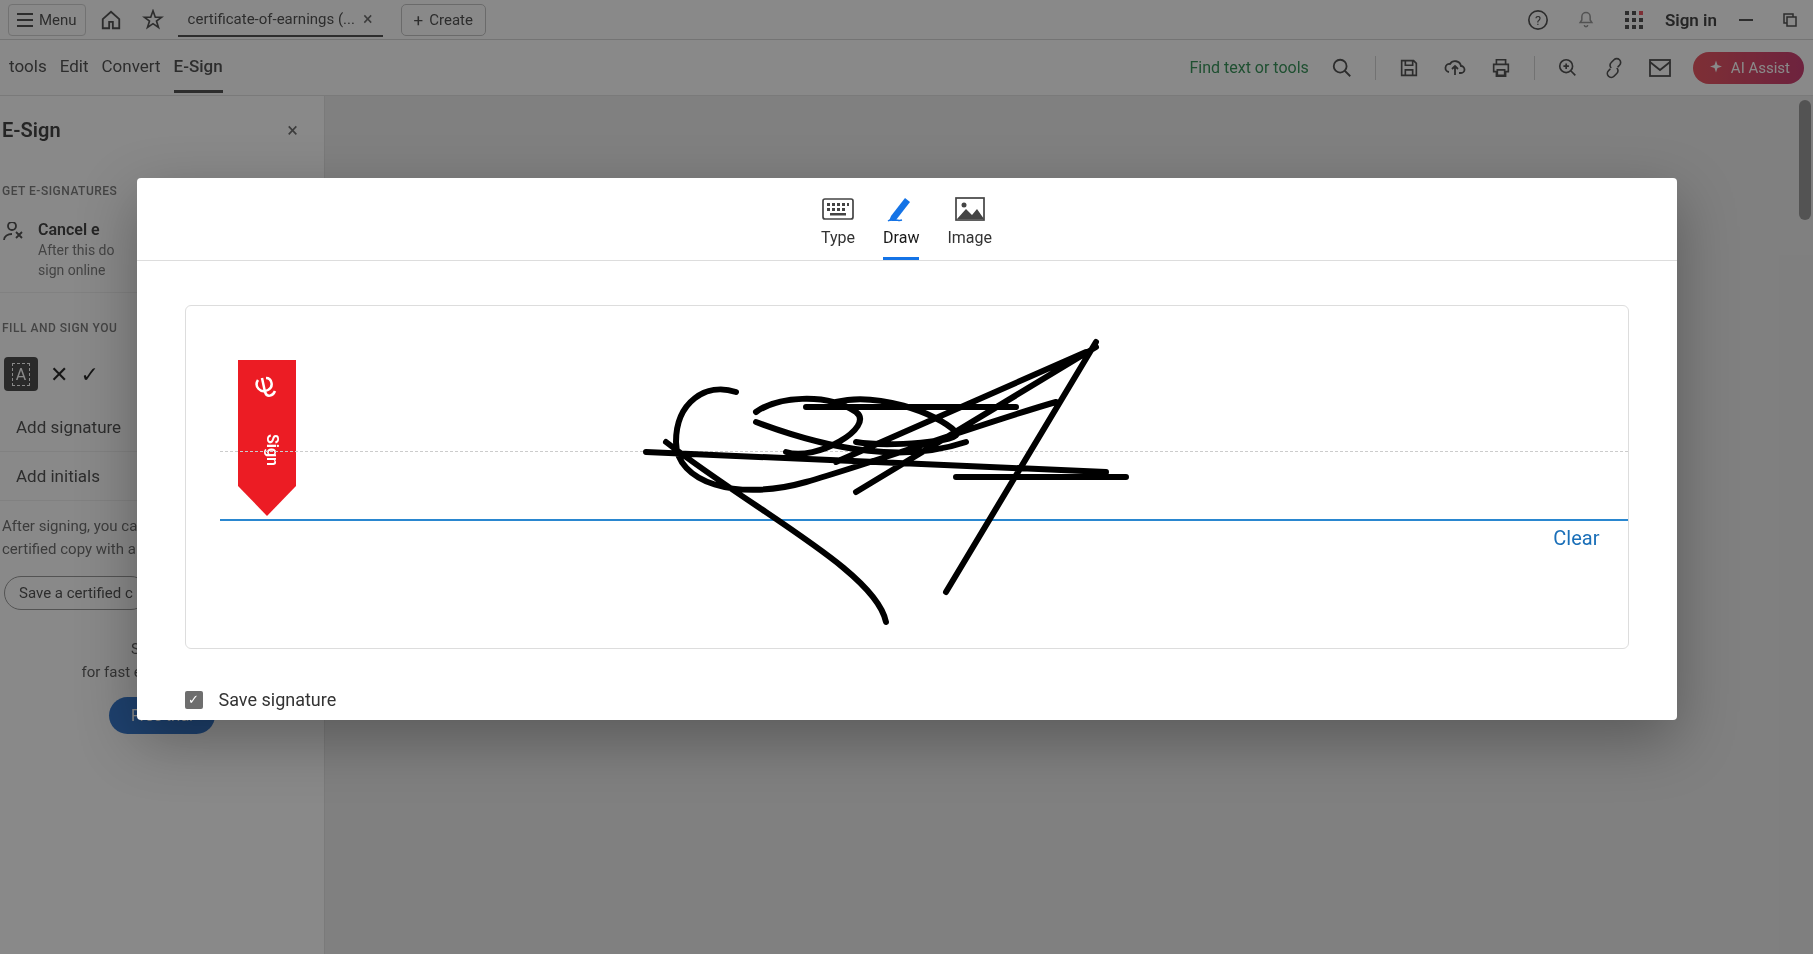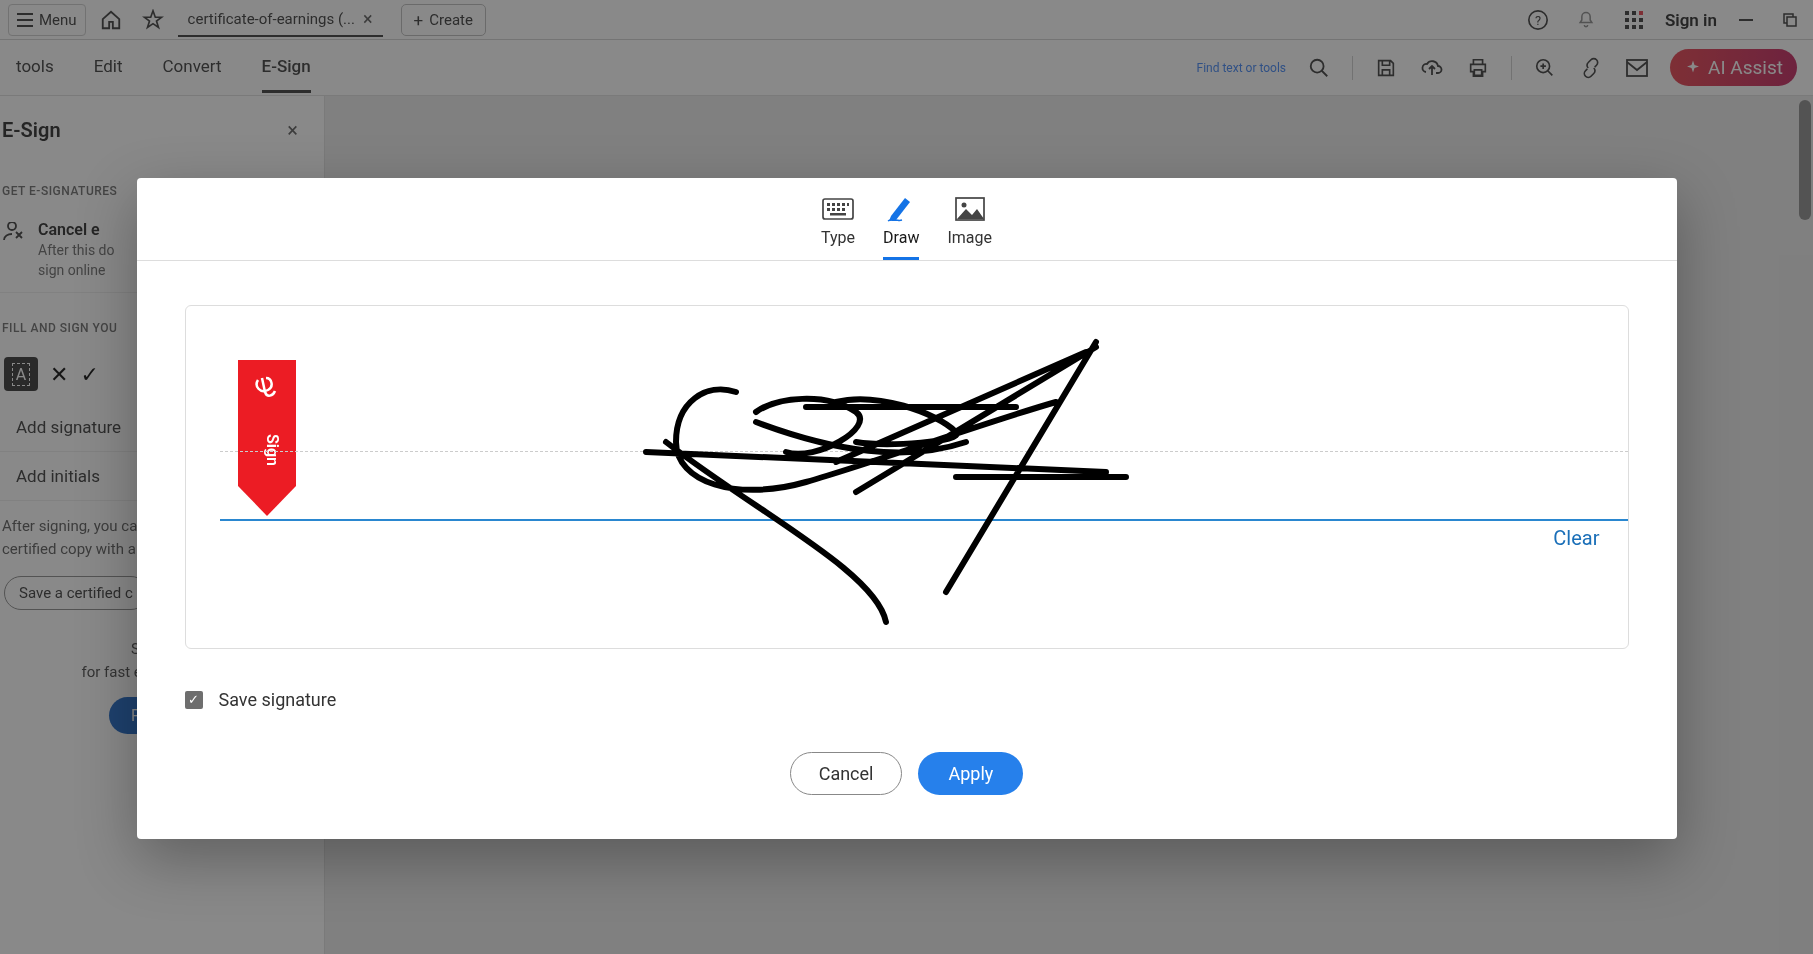--- a/index.html
+++ b/index.html
@@ -10,28 +10,28 @@
     .menu-btn { padding: 6px 8px; display: flex; align-items: center; gap: 6px; font-size: 15px; color: #333; border: 1px solid #ccc; border-radius: 4px; cursor: pointer; }
     .titlebar .icon-btn { width: 34px; height: 34px; display: flex; align-items: center; justify-content: center; cursor: pointer; border-radius: 4px; }
     .tab { display: flex; align-items: center; gap: 8px; padding: 6px 10px; font-size: 15px; color: #333; border-bottom: 2px solid transparent; }
     .tab.active { border-bottom-color: #333; }
     .create-btn { display: flex; align-items: center; gap: 6px; padding: 5px 12px; border: 1px solid #bbb; border-radius: 5px; font-size: 15px; color: #333; cursor: pointer; margin-left: 10px; }
     .titlebar-right { margin-left: auto; display: flex; align-items: center; gap: 14px; }
     .signin { font-size: 17px; font-weight: 600; color: #222; cursor: pointer; }
     .win-btn { width: 30px; height: 30px; display: flex; align-items: center; justify-content: center; cursor: pointer; }
 
     
-    .toolbar { height: 56px; display: flex; align-items: center; padding: 0 16px; gap: 40px; background: #fff; border-bottom: 1px solid #ddd; }
+    .toolbar { height: 56px; display: flex; align-items: center; padding: 0 9px; gap: 13px; background: #fff; border-bottom: 1px solid #ddd; }
     .toolbar-tab { font-size: 17px; color: #333; padding: 14px 0; cursor: pointer; border-bottom: 3px solid transparent; }
     .toolbar-tab.active { border-bottom-color: #333; font-weight: 500; }
     .toolbar-right { margin-left: auto; display: flex; align-items: center; gap: 20px; }
-    .find-text { font-size: 12px; color: #3b82f6; text-align: right; }
+    .find-text { font-size: 16px; color: #15803d; text-align: right; }
     .tool-icon { width: 26px; height: 26px; display: flex; align-items: center; justify-content: center; cursor: pointer; }
     .vdiv { width: 1px; height: 24px; background: #ccc; }
-    .ai-assist { display: flex; align-items: center; gap: 6px; padding: 7px 14px; background: linear-gradient(90deg, #e63946, #c21d5a); color: #fff; border-radius: 20px; font-size: 19px; cursor: pointer; }
+    .ai-assist { display: flex; align-items: center; gap: 6px; padding: 7px 14px; background: linear-gradient(90deg, #e63946, #c21d5a); color: #fff; border-radius: 20px; font-size: 15px; cursor: pointer; }
 
     
     .main { display: flex; height: calc(100% - 96px); }
     .sidebar { width: 325px; background: #fff; border-right: 1px solid #ddd; padding: 0; position: relative; }
     .panel-header { display: flex; align-items: center; justify-content: space-between; padding: 18px 18px 10px 2px; }
     .panel-header h2 { font-size: 20px; font-weight: 600; color: #222; }
     .panel-close { font-size: 20px; cursor: pointer; color: #555; padding: 4px 8px; }
     .section-label { font-size: 12px; letter-spacing: 0.5px; color: #666; padding: 28px 2px 10px; font-weight: 500; }
     .request-item { display: flex; gap: 10px; padding: 12px 10px 12px 2px; border-bottom: 1px solid #eee; cursor: pointer; }
     .request-item .ic { flex-shrink: 0; padding-top: 2px; }
@@ -309,18 +309,14 @@
         </svg>
         <span class="clear-link">Clear</span>
       </div>
     </div>
 
     <div class="save-row">
       <div class="chk">✓</div>
       <label>Save signature</label>
     </div>
 
-    <div class="modal-actions">
-      <button class="btn-cancel">Cancel</button>
-      <button class="btn-apply">Apply</button>
-    </div>
   </div>
 </div>
 
 </body></html>

